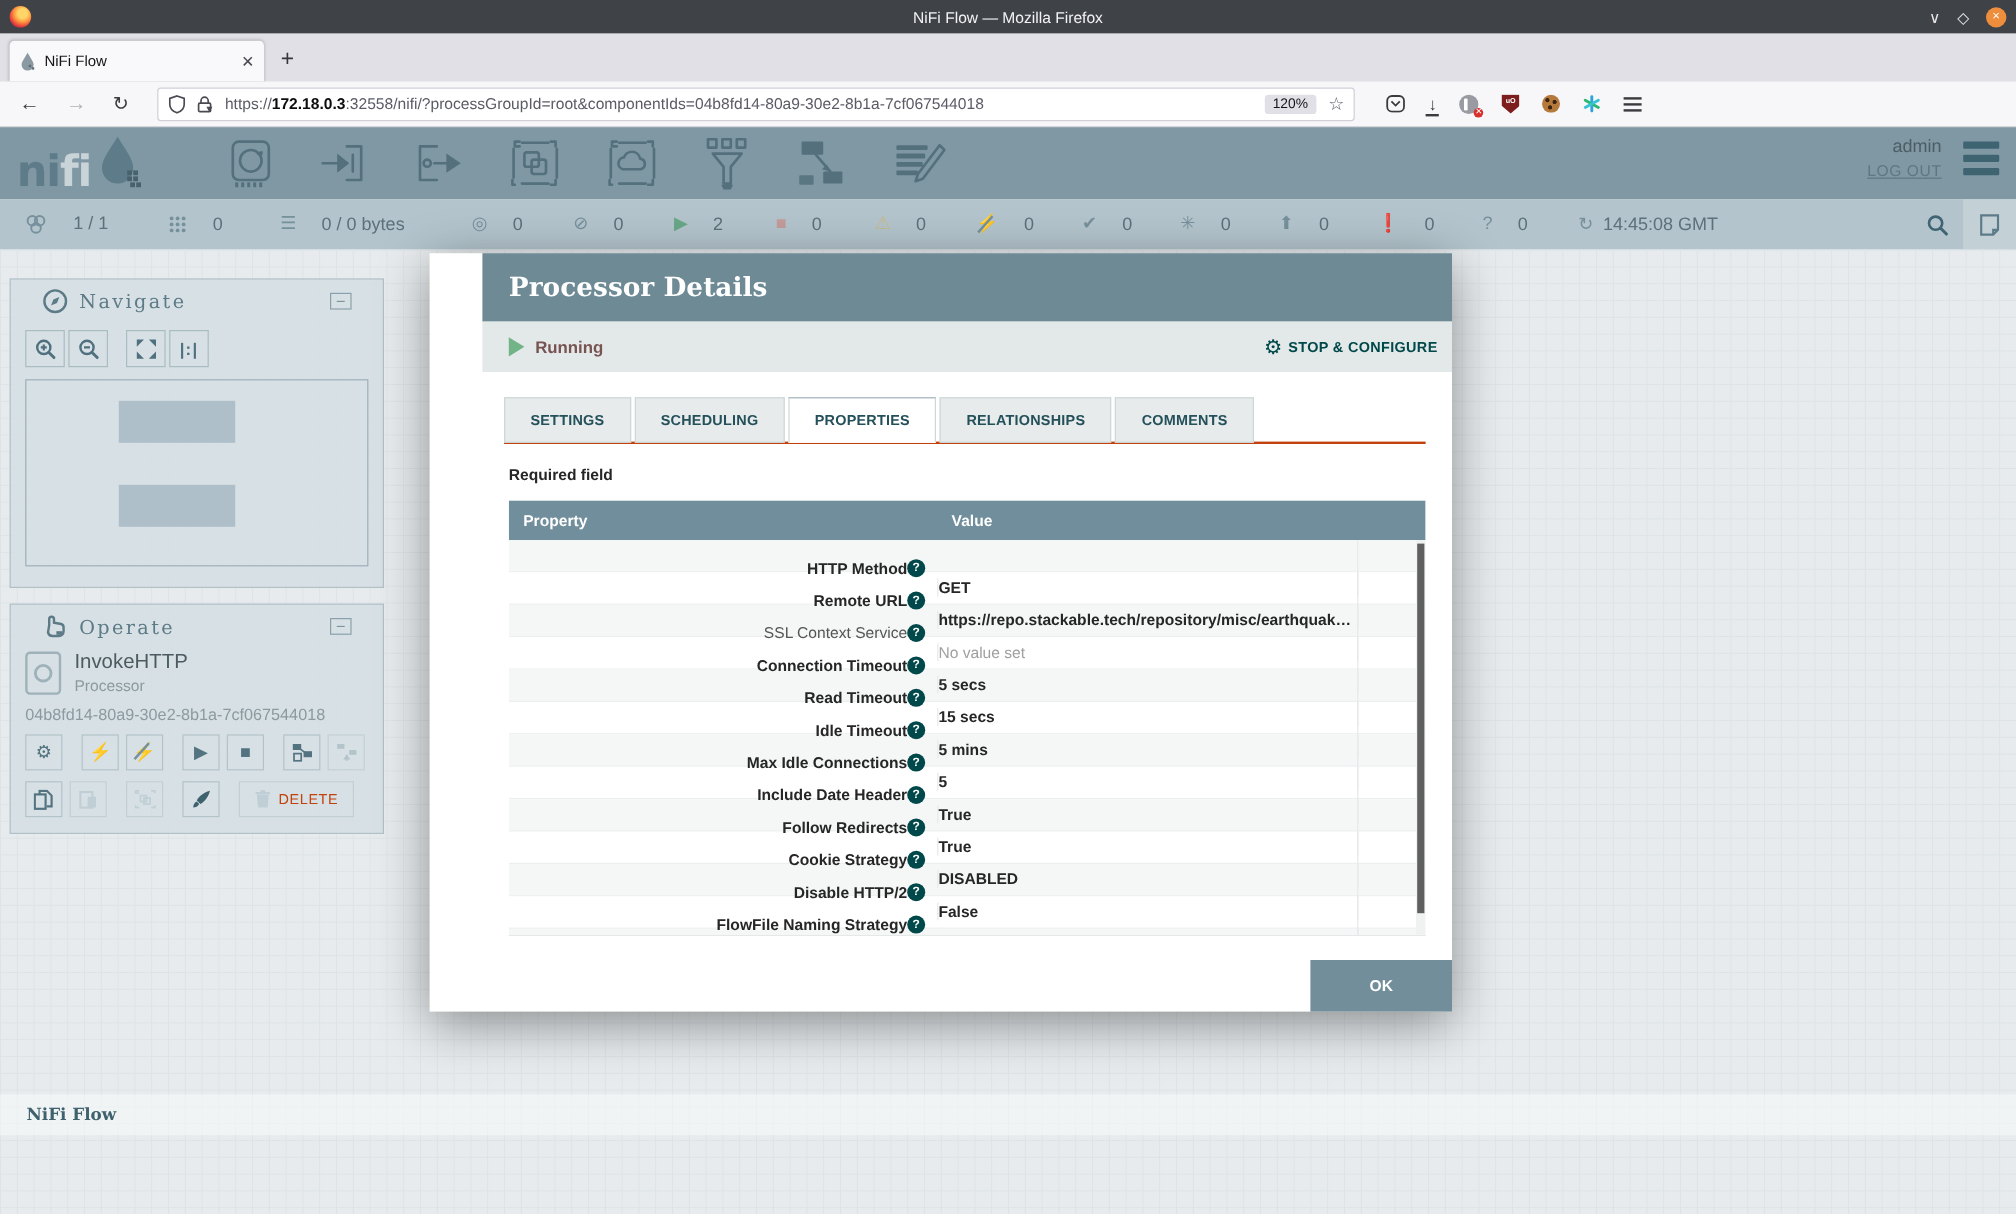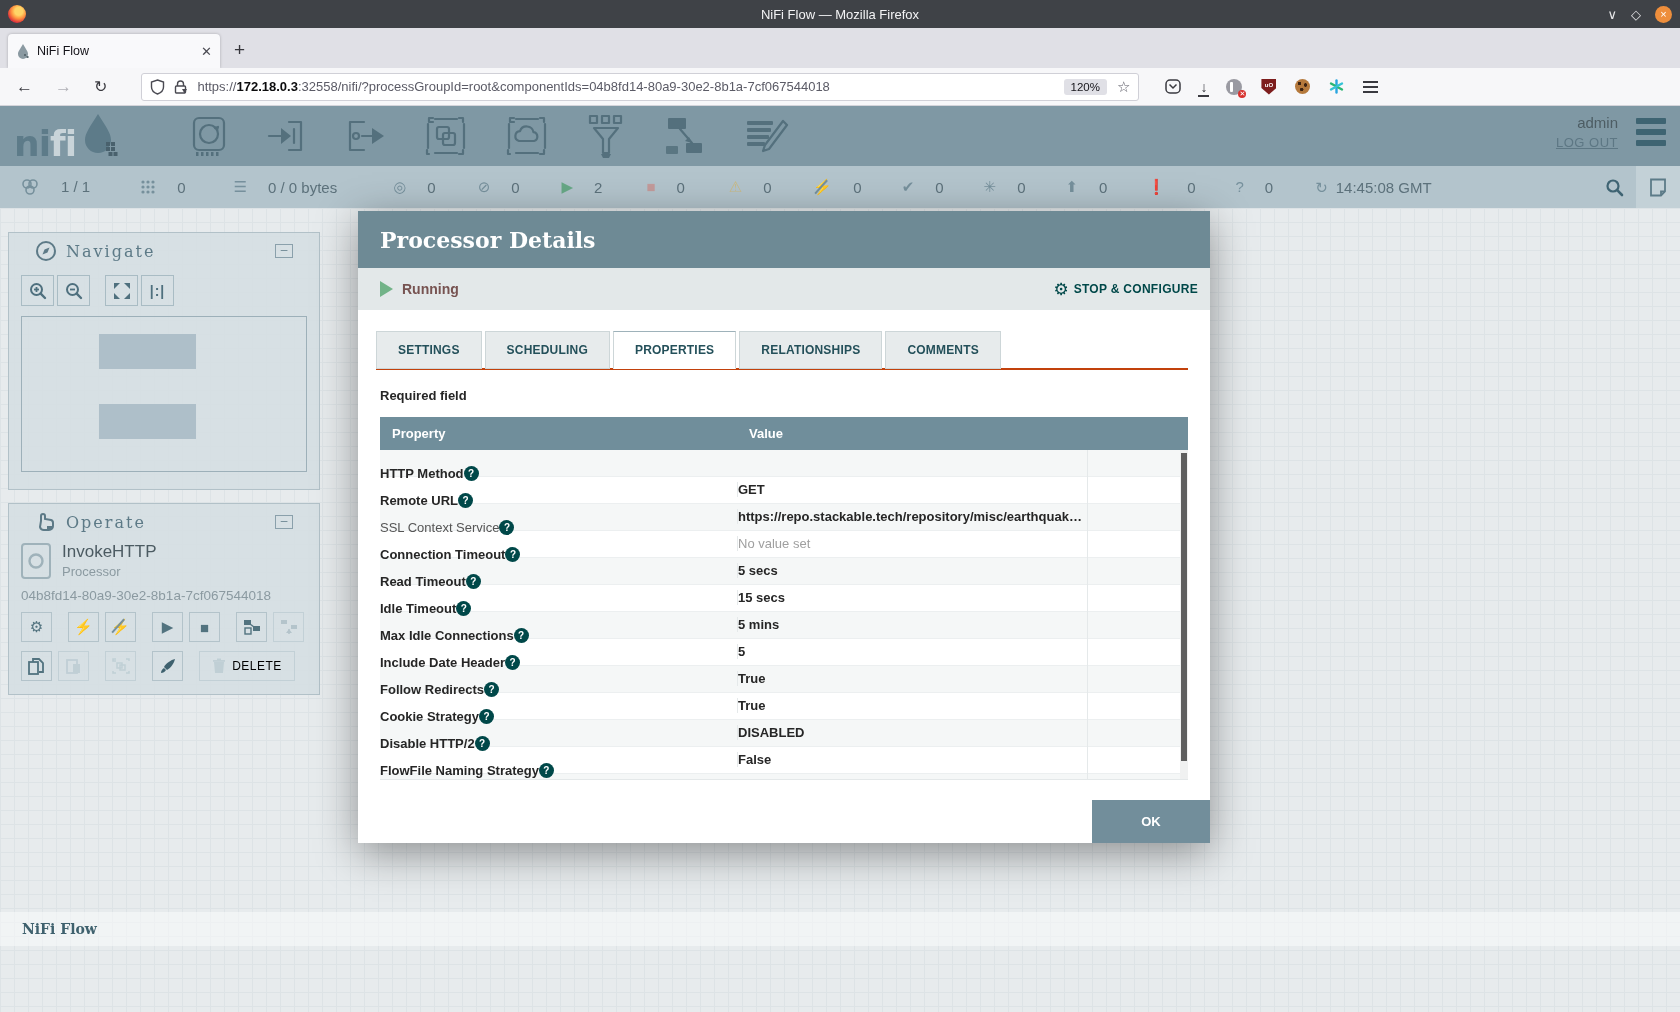--- a/index.html
+++ b/index.html
@@ -18,21 +18,21 @@
   .tabstrip { position:absolute; left:0; top:28px; width:1680px; height:40px; background:#e0e0e6; display:flex; align-items:flex-end; }
   .tab { margin-left:8px; width:212px; height:34px; background:#f9f9fb; border-radius:4px 4px 0 0; box-shadow:0 0 3px rgba(0,0,0,.25); display:flex; align-items:center; padding:0 8px; gap:7px; }
   .tab-title { flex:1; font-size:12.5px; color:#15141a; white-space:nowrap; overflow:hidden; }
   .tab-close { color:#4a4a52; font-size:13px; }
   .newtab-btn { margin-left:14px; margin-bottom:7px; font-size:19px; color:#36363c; }
 
   .navbar { position:absolute; left:0; top:68px; width:1680px; height:38px; background:#f7f7f9; border-bottom:1px solid #d4d4da; display:flex; align-items:center; }
   .nav-arrow { font-size:17px; color:#3a3a40; margin-left:16px; }
   .nav-arrow.fwd { color:#b0b0b6; margin-left:22px; }
   .nav-refresh { font-size:16px; color:#3a3a40; margin-left:22px; }
-  .urlbar { margin-left:34px; width:998px; height:28px; background:#fff; border:1px solid #d0d0d7; border-radius:3px; display:flex; align-items:center; padding:0 8px; }
+  .urlbar { margin-left:24px; width:998px; height:28px; background:#fff; border:1px solid #d0d0d7; border-radius:3px; display:flex; align-items:center; padding:0 8px; }
   .urlbar .sep-icons { display:flex; align-items:center; gap:8px; }
   .url-text { margin-left:9px; font-size:13px; color:#5b5b66; white-space:nowrap; overflow:hidden; flex:1; }
   .url-host { color:#0c0c0d; font-weight:bold; }
   .zoom-badge { background:#e0e0e6; border-radius:3px; font-size:11.5px; color:#15141a; padding:2px 7px; margin-right:10px; }
   .url-star { font-size:15px; color:#5b5b66; }
   .nav-right { display:flex; align-items:center; gap:19px; margin-left:26px; }
   .dl-icon { position:relative; font-size:14px; color:#3a3a40; }
   .dl-icon::after { content:""; position:absolute; left:-2px; right:-2px; bottom:-2px; height:2px; background:#3a3a40; }
   .circle-ext { position:relative; width:16px; height:16px; border-radius:50%; background:#9a9aa2; }
   .circle-ext::before { content:""; position:absolute; left:4px; top:3px; width:3px; height:10px; background:#fff; border-radius:1px; }
@@ -95,45 +95,45 @@
   .operate { left:8px; top:503px; width:312px; height:192px; }
   .op-card { padding:2px 12px 0 12px; }
   .op-idrow { display:flex; align-items:center; gap:11px; }
   .op-chip { width:30px; height:36px; border:2px solid #9fb2ba; border-radius:4px; display:flex; align-items:center; justify-content:center; color:#9fb2ba; }
   .op-name { font-size:17px; color:#4c5b62; }
   .op-type { font-size:13px; color:#8b9aa1; margin-top:2px; }
   .op-id { font-size:13.5px; color:#8b9aa1; margin-top:9px; white-space:nowrap; }
   .op-btnrow { display:flex; align-items:center; gap:6px; margin-top:9px; }
   .op-btn { width:31px; height:30px; border:1px solid #b3c3ca; display:flex; align-items:center; justify-content:center; color:#52737f; font-size:15px; }
   .op-btn.grp { margin-left:10px; }
-  .op-btn.disabled { color:#000000; border-color:#c2d0d6; }
+  .op-btn.disabled { color:#c2410c; border-color:#c2d0d6; }
   .op-btn.wide { width:96px; gap:6px; font-size:12px; letter-spacing:.5px; }
 
   
-  .dialog { position:absolute; left:358px; top:211px; width:852px; height:632px; background:#fff; box-shadow:0 10px 40px rgba(0,0,0,.4); }
+  .dialog { position:absolute; left:358px; top:211px; width:852px; height:632px; background:#fff; box-shadow:0 10px 40px rgba(0,0,0,.4);padding-left:44px; }
   .dlg-header { height:57px; background:#6e8a95; display:flex; align-items:center; }
   .dlg-title { margin-left:22px; font-family:"DejaVu Serif", serif; font-weight:bold; font-size:22px; color:#fff; }
   .dlg-strip { height:42px; background:#e3e8e9; display:flex; align-items:center; padding:0 12px 0 22px; }
   .run-tri { width:0; height:0; border-left:13px solid #72b388; border-top:8px solid transparent; border-bottom:8px solid transparent; margin-right:9px; }
   .run-text { font-size:14px; font-weight:bold; color:#775351; }
   .strip-right { margin-left:auto; display:flex; align-items:center; gap:5px; color:#004849; }
   .strip-right .gearbox { font-size:17px; line-height:1; }
   .strip-right .sc-label { font-size:12px; font-weight:bold; letter-spacing:.3px; }
   .tabsbar { display:flex; gap:3px; margin:21px 22px 0 18px; border-bottom:2px solid #c2410c; }
   .dtab { height:38px; line-height:36px; padding:0 21px; background:#e7ebec; border:1px solid #cdd6d8; margin-bottom:-1px; font-size:12px; font-weight:bold; color:#24505a; letter-spacing:.2px; }
   .dtab.active { background:#fff; border-bottom-color:#fff; border-color:#9eb2ba #cdd6d8 #fff #cdd6d8; }
   .req-label { margin:18px 22px 0 22px; font-size:13px; font-weight:bold; color:#262626; }
   .ptable { position:relative; margin:14px 22px 0 22px; height:363px; overflow:hidden; border-bottom:1px solid #e4e8e9; }
   .prow { display:grid; grid-template-columns:357px 350px 1fr; }
   .phead { background:#708e9b; height:33px; }
   .phead .cell { display:flex; align-items:center; color:#fff; font-size:13px; font-weight:bold; }
   .cell { padding-left:12px; }
   .prow.body { height:27px; border-bottom:1px solid #eceff0; background:#fff; }
   .prow.body:nth-child(odd) { background:#f5f7f7; }
-  .pcell { display:flex; align-items:center; justify-content:flex-start; padding-right:10px; font-size:13px; font-weight:bold; color:#262626; }
+  .pcell { display:flex; align-items:center; justify-content:flex-end; padding-right:10px; font-size:13px; font-weight:bold; color:#262626; }
   .pcell.optional { font-weight:normal; color:#555; }
   .vcell { display:flex; align-items:center; border-left:1px solid #e5e9ea; font-size:13px; font-weight:bold; color:#262626;margin-top:32px; }
   .vcell.unset { font-weight:normal; color:#9f9f9f; }
   .ecell { border-left:1px solid #e5e9ea; }
   .help-dot { width:15px; height:15px; border-radius:50%; background:#004849; color:#fff; font-size:10px; font-weight:bold; display:flex; align-items:center; justify-content:center; flex:0 0 auto; }
   .tbl-scroll { position:absolute; right:0; top:33px; bottom:0; width:8px; background:#f0f1f1; }
   .tbl-thumb { position:absolute; left:1px; right:1px; top:3px; height:308px; background:#5f5f5f; }
   .ok-btn { position:absolute; right:0; bottom:0; width:118px; height:43px; background:#728e9b; color:#fff; font-size:13px; font-weight:bold; display:flex; align-items:center; justify-content:center; }
 
   svg { display:block; }

